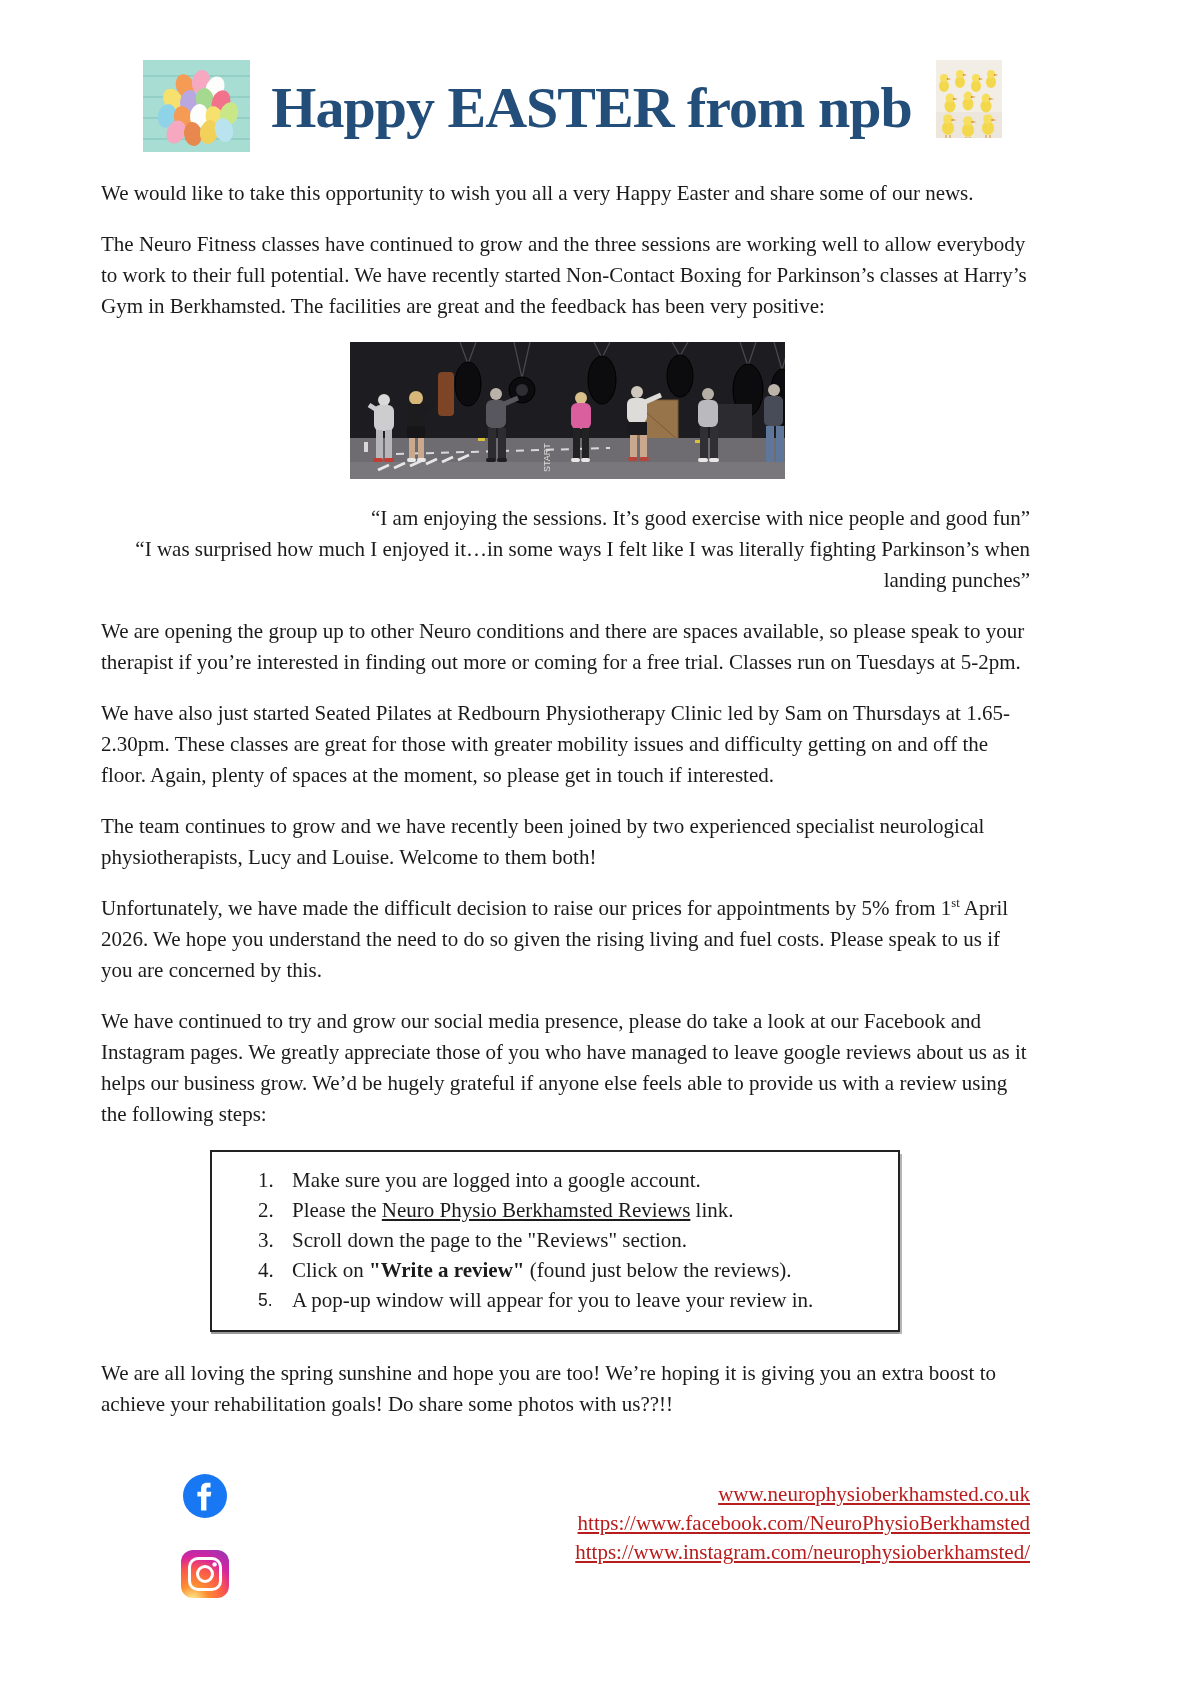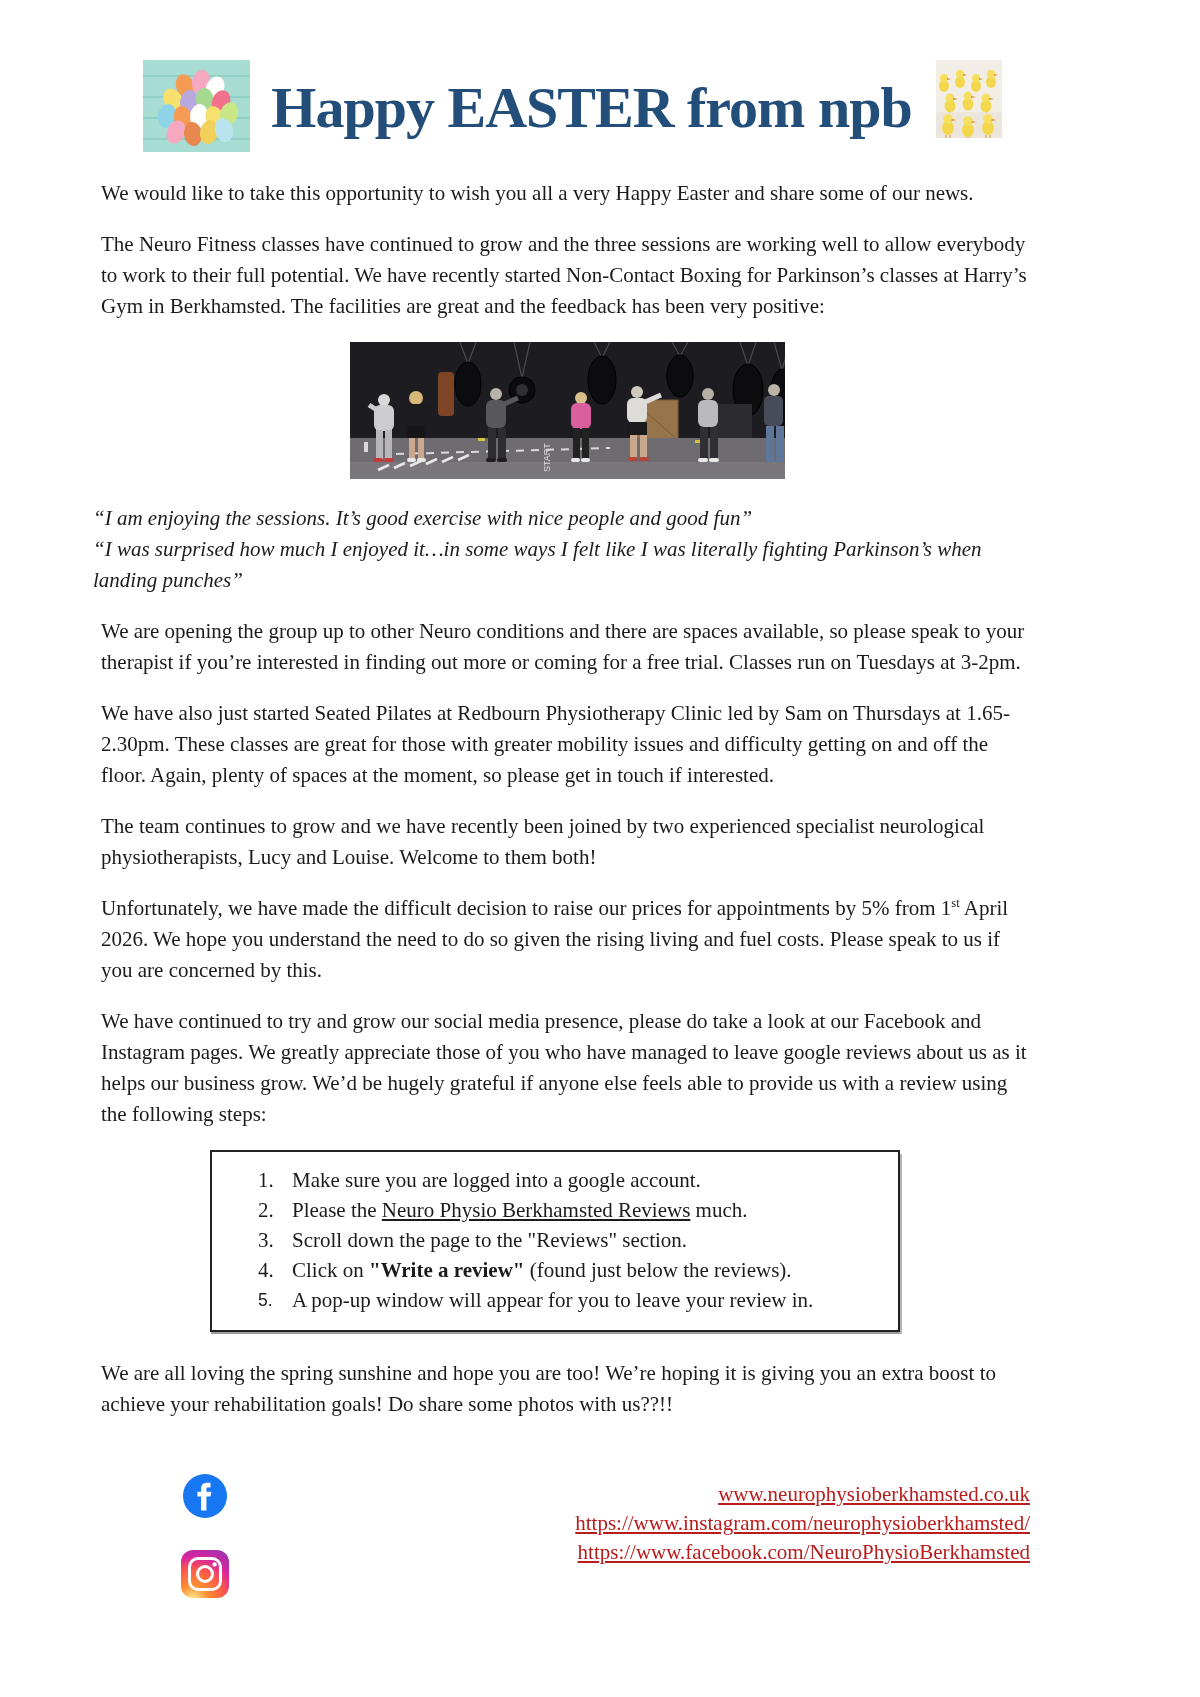--- a/index.html
+++ b/index.html
@@ -31,21 +31,21 @@
     letter-spacing:-1px;
     color:#234e79;
   }
   
   p.body-p{margin:0 0 20px 8px;}
   sup.ord{font-size:60%;line-height:0;}
   
   .photo-wrap{margin:4px 0 24px 257px;width:435px;height:137px;}
   .photo-wrap svg{display:block;}
   
-  .quotes{text-align:left;font-style:italic;margin:0 0 20px 0;}
+  .quotes{text-align:right;margin:0 0 20px 0;}
   .quotes p{margin:0;}
   
   .review-box{
     box-sizing:border-box;
     width:690px;
     margin:10px 0 26px 117px;
     border:2px solid #222222;
     box-shadow:0 3px 0 -1px #9a9a9a, 3px 3px 0 -1px #b5b5b5;
     padding:13px 20px 15px 46px;
     background:#ffffff;
@@ -276,38 +276,38 @@
           <rect x="426" y="84" width="8" height="36" fill="#5e7699"></rect>
       </g>
     </svg>
   </div>
 
   <div class="quotes">
     <p>“I am enjoying the sessions. It’s good exercise with nice people and good fun”</p>
     <p>“I was surprised how much I enjoyed it…in some ways I felt like I was literally fighting Parkinson’s when landing punches”</p>
   </div>
 
-  <p class="body-p">We are opening the group up to other Neuro conditions and there are spaces available, so please speak to your therapist if you’re interested in finding out more or coming for a free trial. Classes run on Tuesdays at 3-2pm.</p>
+  <p class="body-p">We are opening the group up to other Neuro conditions and there are spaces available, so please speak to your therapist if you’re interested in finding out more or coming for a free trial. Classes run on Tuesdays at 5-2pm.</p>
 
   <p class="body-p">We have also just started Seated Pilates at Redbourn Physiotherapy Clinic led by Sam on Thursdays at 1.65-2.30pm. These classes are great for those with greater mobility issues and difficulty getting on and off the floor. Again, plenty of spaces at the moment, so please get in touch if interested.</p>
 
   <p class="body-p">The team continues to grow and we have recently been joined by two experienced specialist neurological physiotherapists, Lucy and Louise. Welcome to them both!</p>
 
   <p class="body-p"><span>Unfortunately, we have made the difficult decision to raise our prices for appointments by 5% from 1</span><sup class="ord">st</sup><span> April 2026.  We hope you understand the need to do so given the rising living and fuel costs. Please speak to us if you are concerned by this.</span></p>
 
   <p class="body-p">We have continued to try and grow our social media presence, please do take a look at our Facebook and Instagram pages.  We greatly appreciate those of you who have managed to leave google reviews about us as it helps our business grow. We’d be hugely grateful if anyone else feels able to provide us with a review using the following steps:</p>
 
   <div class="review-box">
     <div class="step">
       <span class="num">1.</span>
       <span class="txt">Make sure you are logged into a google account.</span>
     </div>
     <div class="step">
       <span class="num">2.</span>
-      <span class="txt"><span>Please the </span><span class="u-link">Neuro Physio Berkhamsted Reviews</span><span>  much.</span></span>
+      <span class="txt"><span>Please the </span><span class="u-link">Neuro Physio Berkhamsted Reviews</span><span>  link.</span></span>
     </div>
     <div class="step">
       <span class="num">3.</span>
       <span class="txt">Scroll down the page to the "Reviews" section.</span>
     </div>
     <div class="step">
       <span class="num">4.</span>
       <span class="txt"><span>Click on </span><span class="bold">"Write a review"</span><span> (found just below the reviews).</span></span>
     </div>
     <div class="step">
@@ -339,18 +339,18 @@
           </defs>
           <rect width="48" height="48" rx="12" fill="url(#igGrad)"></rect>
           <rect x="8.5" y="8.5" width="31" height="31" rx="8.5" fill="none" stroke="#ffffff" stroke-width="3"></rect>
           <circle cx="24" cy="24" r="7.5" fill="none" stroke="#ffffff" stroke-width="3"></circle>
           <circle cx="33.6" cy="14.4" r="2.2" fill="#ffffff"></circle>
         </svg>
       </span>
     </div>
     <div class="links-col">
       <a>www.neurophysioberkhamsted.co.uk</a>
+      <a>https://www.facebook.com/NeuroPhysioBerkhamsted</a>
       <a>https://www.instagram.com/neurophysioberkhamsted/</a>
-      <a>https://www.facebook.com/NeuroPhysioBerkhamsted</a>
     </div>
   </div>
 
 </div>
 
 </body></html>

